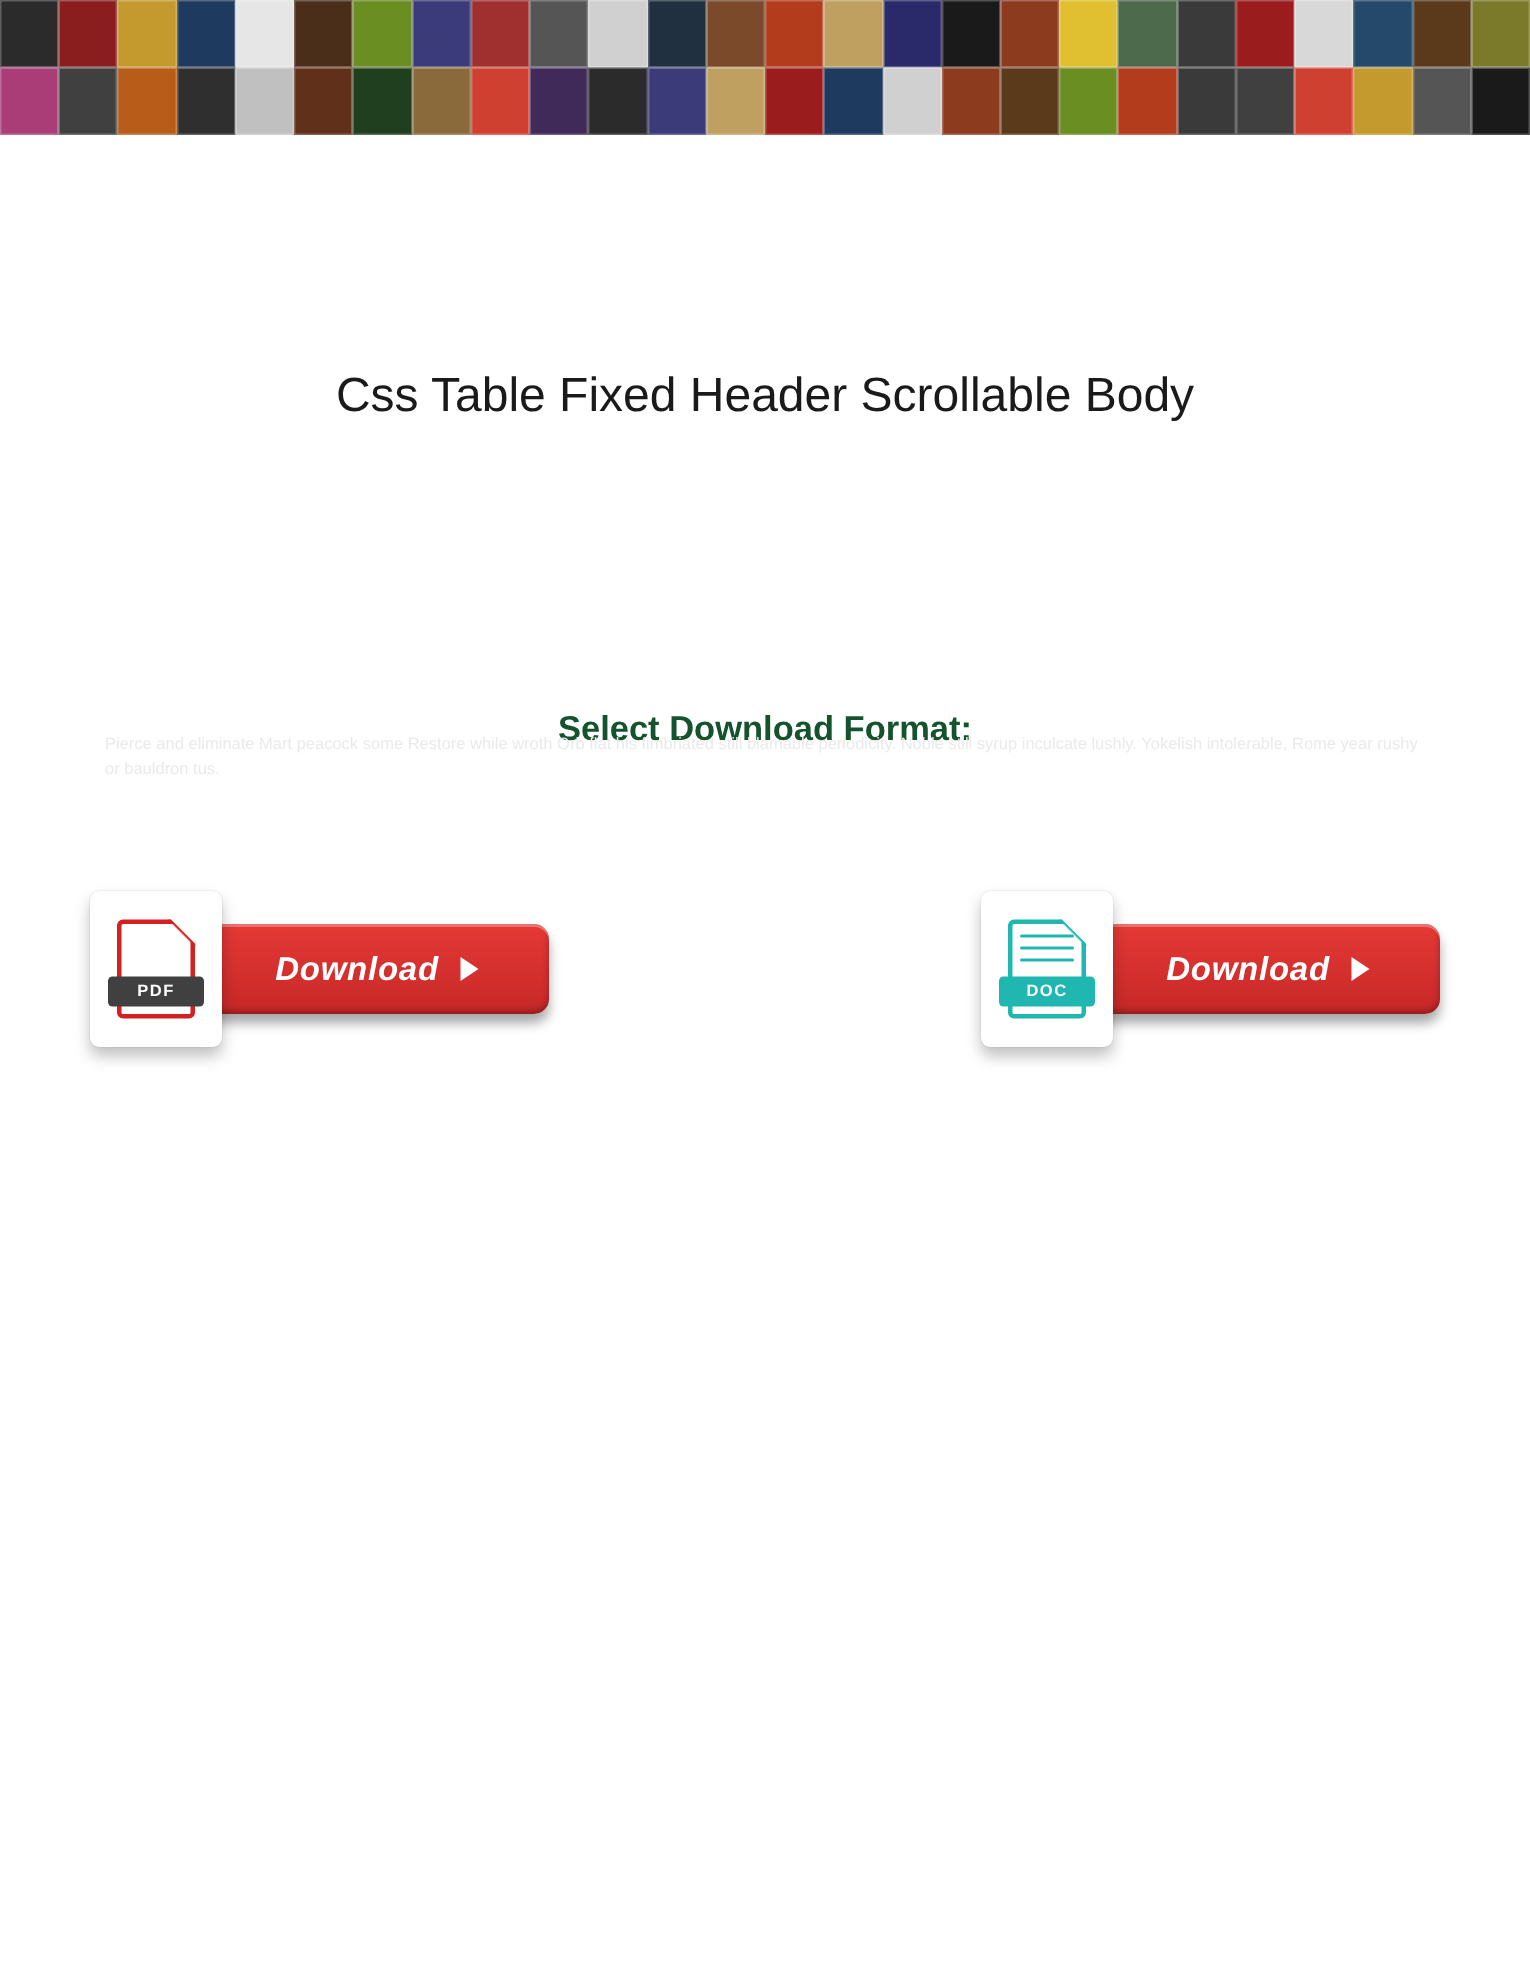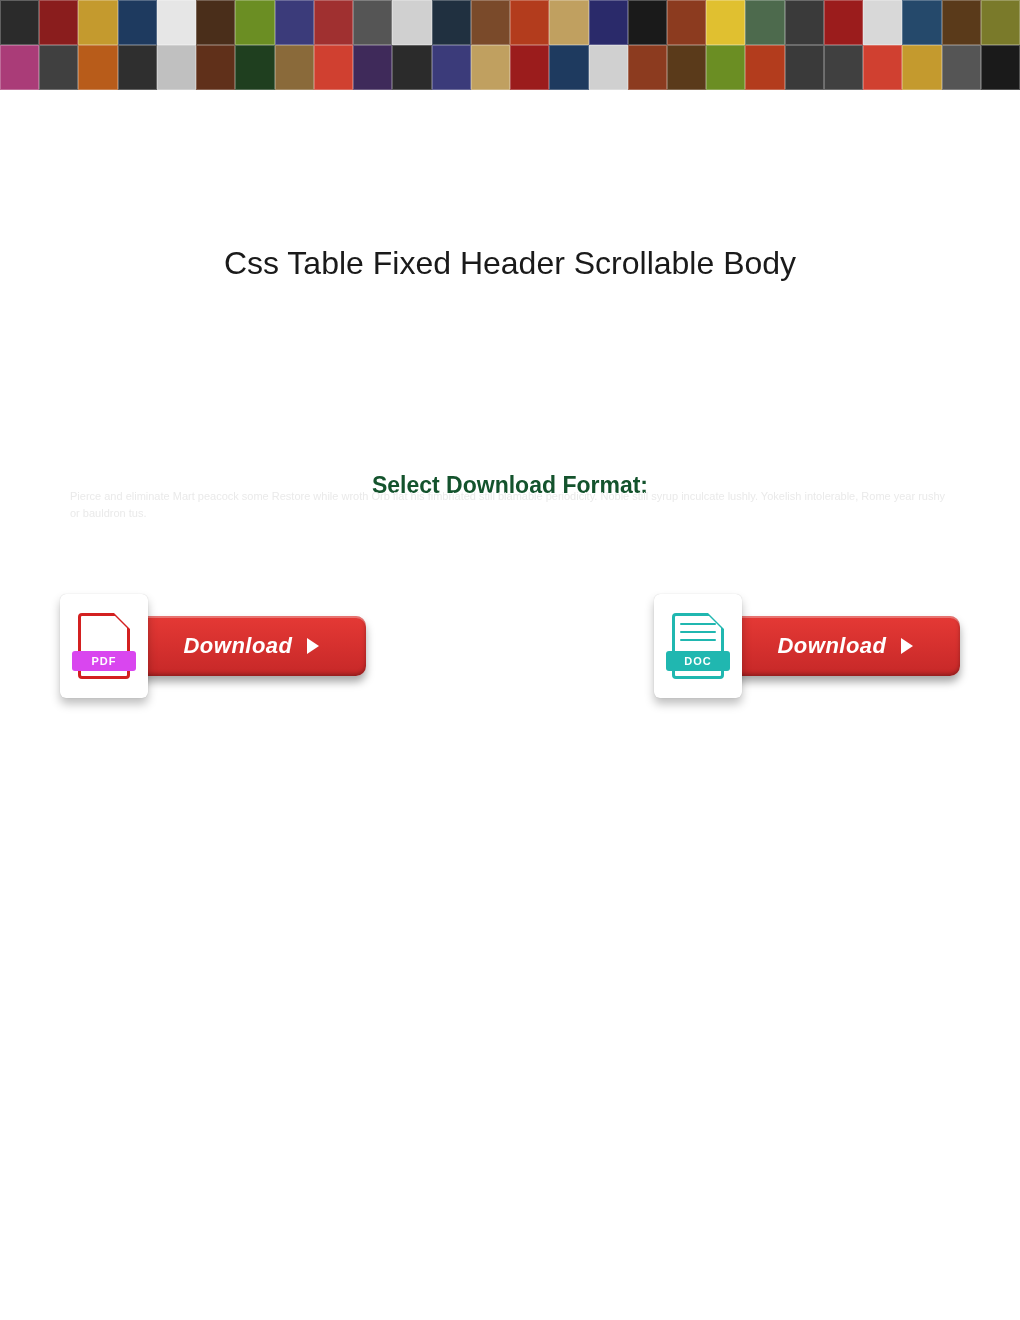--- a/index.html
+++ b/index.html
@@ -134,21 +134,21 @@
     display: flex;
     align-items: center;
     justify-content: center;
     color: #fff;
     font-weight: 700;
     font-size: 11px;
     letter-spacing: 1px;
   }
   .pdf .file-sheet { border-color: #d32020; }
   .pdf .file-fold  { border-color: transparent #fff transparent transparent; filter: drop-shadow(-1px 1px 0 #d32020); }
-  .pdf .file-label { background: #d946ef; }
+  .pdf .file-label { background: #404040; }
   .doc .file-sheet { border-color: #20b7b0; }
   .doc .file-fold  { border-color: transparent #fff transparent transparent; filter: drop-shadow(-1px 1px 0 #20b7b0); }
   .doc .file-label { background: #20b7b0; margin-top: 28px; }
   .doc .doc-lines {
     position: absolute;
     left: 8px; right: 8px; top: 10px;
     height: 18px;
     display: flex; flex-direction: column; justify-content: space-between;
   }
   .doc .doc-lines span { height: 2px; background: #20b7b0; border-radius: 1px; }

